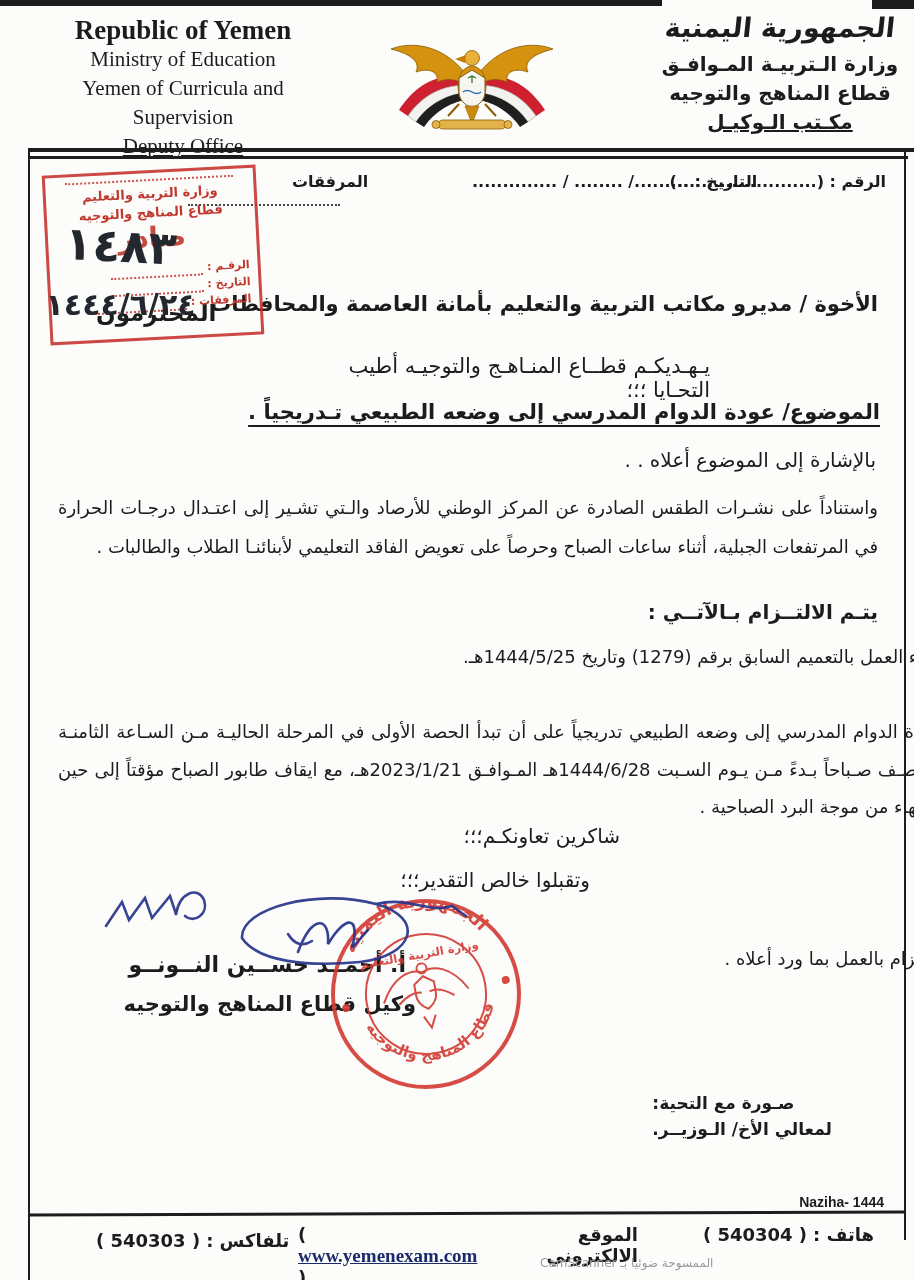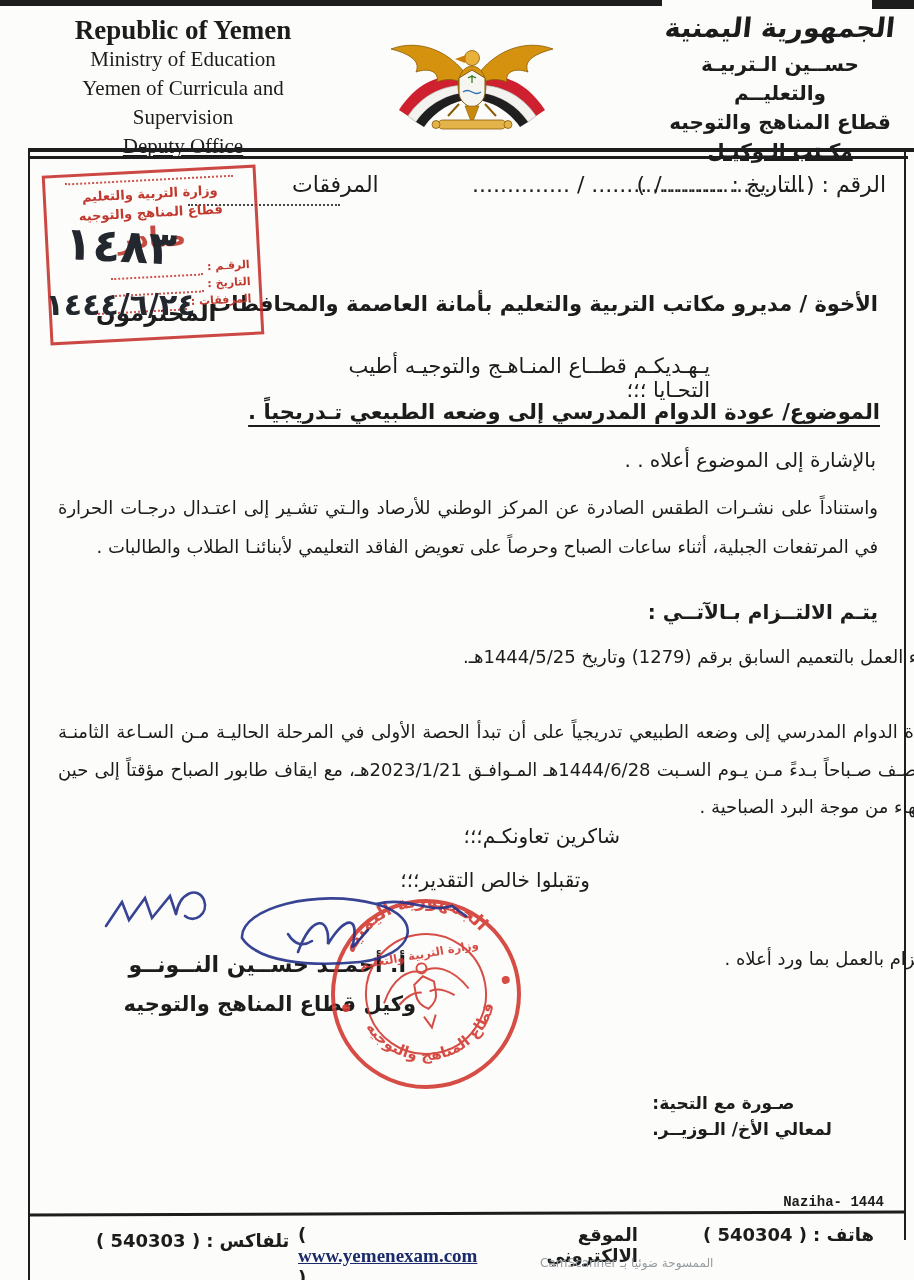--- a/index.html
+++ b/index.html
@@ -16,21 +16,21 @@
   
   .en-header{left:48px;top:16px;width:270px;text-align:center;
     font-family:"Liberation Serif",serif;line-height:29px;font-size:21px;}
   .en-header .l1{font-size:27px;font-weight:bold;}
   .en-header .l5{text-decoration:underline;}
   .ar-header{right:8px;top:6px;width:252px;text-align:center;line-height:29px;font-size:20px;font-weight:bold;}
   .ar-header .l1{font-size:27px;line-height:44px;transform:skewX(-6deg);}
   .ar-header .l4{text-decoration:underline;}
   .rule{background:#1d1d1d;}
   
-  .refline{font-size:22px;font-weight:normal;}
+  .refline{font-size:16px;font-weight:bold;}
   .dotted-attach{border-bottom:2px dotted #444;}
   
   .rect-stamp{
     left:46px;top:170px;width:214px;height:170px;
     border:3px solid rgba(195,40,35,.85);
     transform:rotate(-3deg);
     color:#c0392f;direction:rtl;padding:4px 8px;box-sizing:border-box;
     background:rgba(255,255,255,.0);z-index:3;
   }
   .rect-stamp .dots-top{border-top:2px dotted rgba(195,40,35,.8);width:88%;margin:2px auto 3px;}
@@ -43,21 +43,21 @@
   .honorific{font-size:23px;font-weight:bold;}
   
   .bodytext{font-size:18px;font-weight:normal;line-height:39px;text-align:justify;direction:rtl;}
   .lighttext{font-size:20px;direction:rtl;}
   .bullet{position:relative;direction:rtl;padding-right:30px;text-align:justify;}
   
   .sig-name{font-size:22px;font-weight:bold;}
   .round-stamp{left:328px;top:896px;width:196px;height:196px;transform:rotate(-10deg);opacity:.9;z-index:2;}
   .sig-svg{left:92px;top:872px;z-index:5;}
   .cc-block{font-size:17px;font-weight:bold;line-height:26px;}
-  .refcode{font-family:Liberation Mono, monospace;font-weight:bold;font-size:14px;}
+  .refcode{font-family:Liberation Sans, sans-serif;font-weight:bold;font-size:14px;}
   .footer-item{font-size:18px;font-weight:bold;}
   .url{color:#1a2a6b;text-decoration:underline;font-family:"Liberation Serif",serif;font-size:19px;}
   .scan-note{font-size:12px;color:#949a9e;direction:rtl;}
 </style>
 </head>
 <body>
 
 <div class="page">
 
   <div class="abs rule" style="left:0;top:0;width:662px;height:6px;"></div>
@@ -101,21 +101,21 @@
       <path d="M73 76 L62 88 M99 76 L110 88" stroke="#8a5c06" stroke-width="2"></path>
 
       <rect x="52" y="92" width="68" height="9" rx="4.5" fill="#e3b34a" stroke="#8a5c06" stroke-width="0.8"></rect>
       <circle cx="50" cy="96.5" r="4" fill="#e3b34a" stroke="#8a5c06" stroke-width="0.8"></circle>
       <circle cx="122" cy="96.5" r="4" fill="#e3b34a" stroke="#8a5c06" stroke-width="0.8"></circle>
     </svg>
   </div>
 
   <div class="abs ar-header rtl">
     <div class="l1">الجمهورية اليمنية</div>
-    <div class="l2">حســين الـتربيـة والتعليــم</div>
+    <div class="l2">وزارة الـتربيـة المـوافـق</div>
     <div class="l3">قطاع المناهج والتوجيه</div>
     <div class="l4">مكـتب الـوكيـل</div>
   </div>
 
   <div class="abs rule" style="left:28px;top:148px;width:886px;height:4px;"></div>
   <div class="abs rule" style="left:28px;top:156px;width:880px;height:3px;"></div>
   <div class="abs rule" style="left:28px;top:148px;width:2px;height:1132px;"></div>
   <div class="abs rule" style="left:904px;top:148px;width:2px;height:1092px;"></div>
 
   <div class="abs refline rtl" style="right:28px;top:172px;">الرقم : (.......................)</div>

